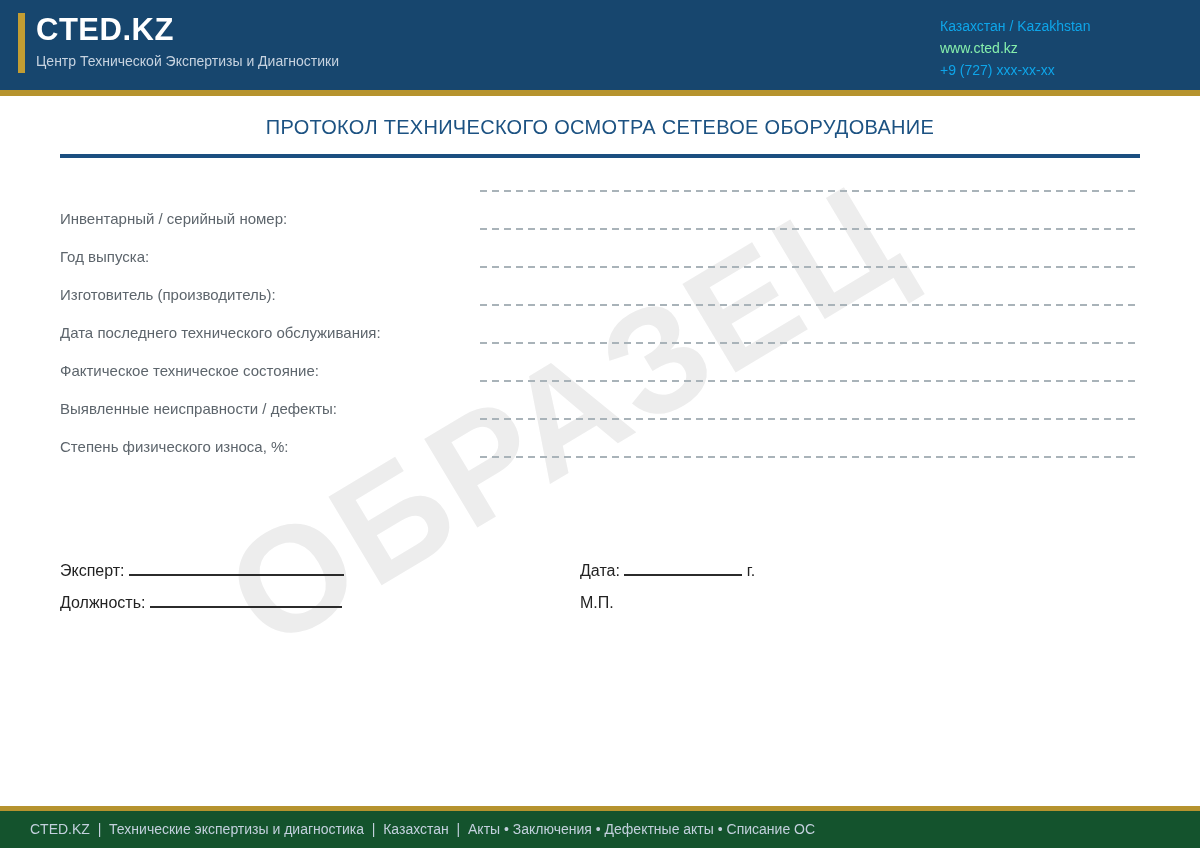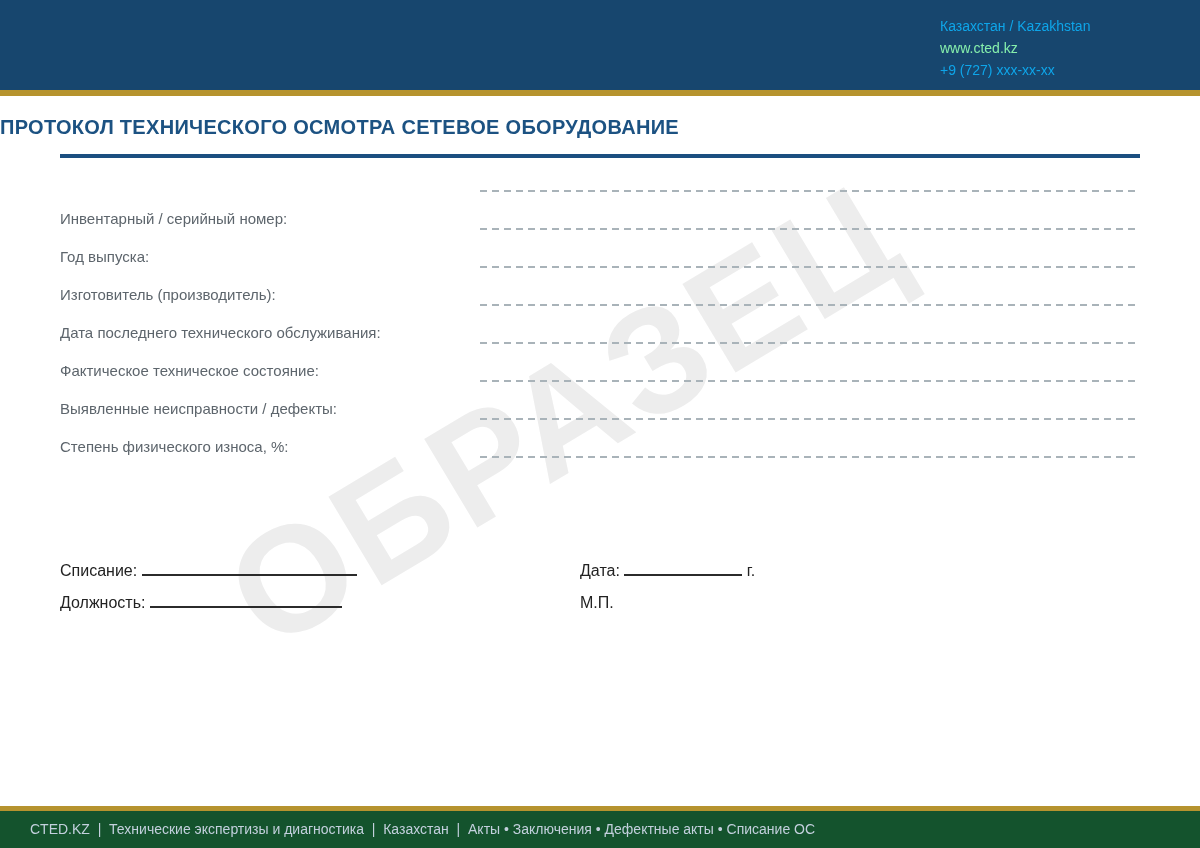--- a/index.html
+++ b/index.html
@@ -26,21 +26,21 @@
   }
   .brand-tagline { color:#c7d3e0; font-size:14px; margin-top:6px; }
 
   .contact-block { position:absolute; left:940px; top:15px; font-size:14px; line-height:22px; }
   .contact-country, .contact-phone { color:#0ea5e9; }
   .contact-site { color:#86efac; }
 
   
   .doc-title {
     position:absolute; top:116px; left:0; right:0;
-    text-align:left; color:#1c5282; font-size:20px; font-weight:bold;
+    text-align:center; color:#1c5282; font-size:20px; font-weight:normal;
     letter-spacing:0.3px;
   }
   .title-rule {
     position:absolute; top:154px; left:60px; right:60px; height:4px;
     background:#1b4f80;
   }
 
   
   .watermark {
     position:absolute; top:415px; left:565px;
@@ -83,20 +83,27 @@
     position:absolute; left:30px; top:0; height:37px; line-height:36px;
     color:#c3d0dd; font-size:14px; white-space:pre;
   }
 </style>
 </head>
 <body>
 
 <div class="page">
 
   <header class="letterhead">
+    <div class="brand-block">
+      <div class="brand-accent"></div>
+      <div>
+        <div class="brand-name">CTED.KZ</div>
+        <div class="brand-tagline">Центр Технической Экспертизы и Диагностики</div>
+      </div>
+    </div>
     <div class="contact-block">
       <div class="contact-country">Казахстан / Kazakhstan</div>
       <div class="contact-site">www.cted.kz</div>
       <div class="contact-phone">+9 (727) xxx-xx-xx</div>
     </div>
   </header>
   <div class="gold-rule top"></div>
 
   <div class="watermark">ОБРАЗЕЦ</div>
 
@@ -132,21 +139,21 @@
       <span class="field-line"></span>
     </div>
     <div class="field-row">
       <span class="field-label">Степень физического износа, %:</span>
       <span class="field-line"></span>
     </div>
   </div>
 
   <div class="sign-area">
     <div class="sig-row">
-      <span class="sig-left"><span>Списание:</span> <span class="sig-line line-expert"></span></span>
+      <span class="sig-left"><span>Эксперт:</span> <span class="sig-line line-expert"></span></span>
       <span class="sig-right"><span>Дата:</span> <span class="sig-line line-date"></span> <span>г.</span></span>
     </div>
     <div class="sig-row">
       <span class="sig-left"><span>Должность:</span> <span class="sig-line line-position"></span></span>
       <span class="sig-right">М.П.</span>
     </div>
   </div>
 
   <div class="gold-rule bottom"></div>
   <footer class="footer-bar">

